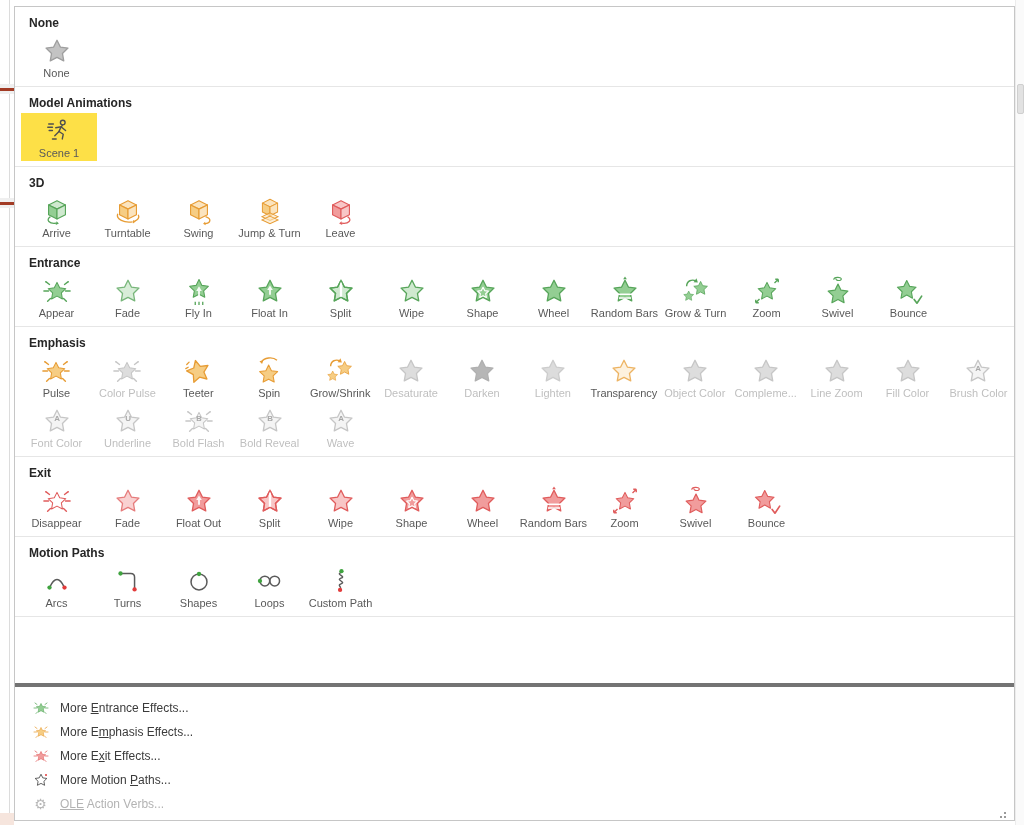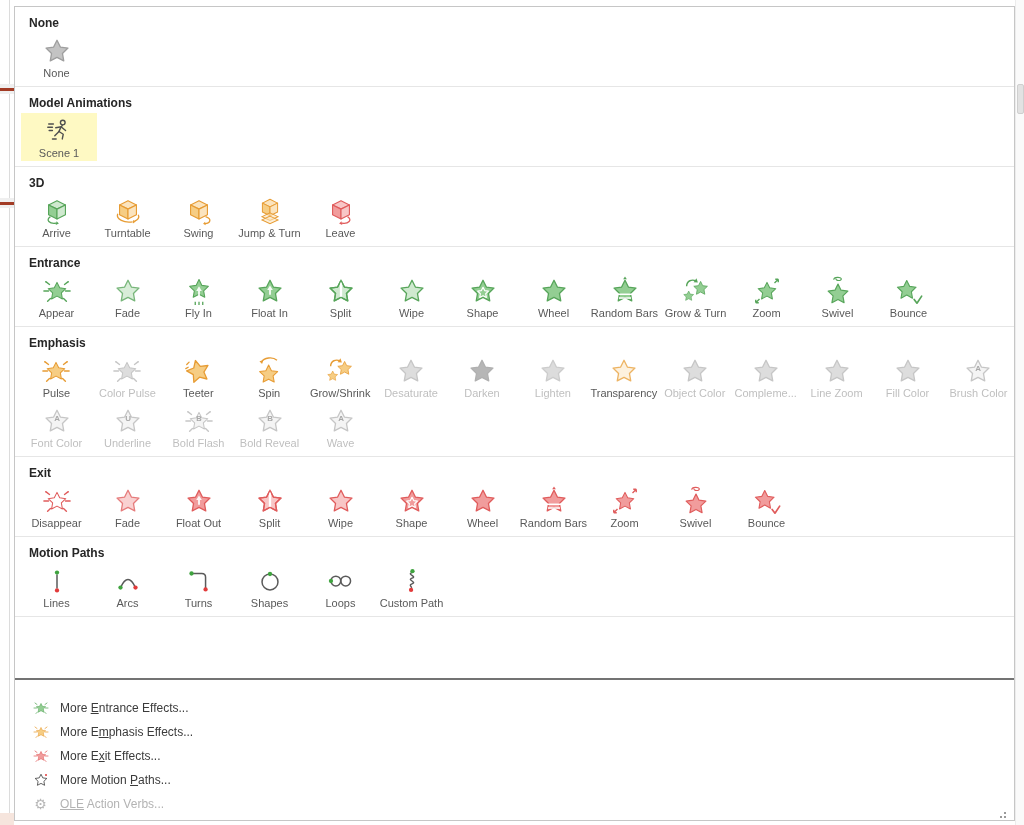--- a/index.html
+++ b/index.html
@@ -23,23 +23,23 @@
   }
   .section{border-bottom:1px solid #e6e6e6;padding:7px 0 5px}
   .section-title{font-size:12px;font-weight:bold;color:#262626;margin:2px 0 3px 14px}
   .row{display:flex;padding-left:6px;align-items:flex-start}
   .row + .row{margin-top:2px}
   .tile{width:71px;display:flex;flex-direction:column;align-items:center;cursor:pointer;padding:1px 0;border-radius:0}
   .tile .ic{height:33px;display:flex;align-items:center;justify-content:center}
   .tile .lb{font-size:11px;color:#595959;white-space:nowrap;line-height:13px}
   .tile.disabled{cursor:default}
   .tile.disabled .lb{color:#bfbfbf}
-  .tile.selected{background:#fef9c3;width:76px}
+  .tile.selected{background:#fde047;width:76px}
   .spacer{flex:1}
-  .footer{border-top:2px solid #737373;padding:16px 0 4px}
+  .footer{border-top:4px solid #737373;padding:9px 0 4px}
   .flink{display:flex;align-items:center;height:24px;padding-left:17px;font-size:12px;color:#3b3b3b;cursor:pointer}
   .flink .fic{width:17px;height:17px;margin-right:11px;display:flex;align-items:center;justify-content:center}
   .flink.disabled{color:#b3b3b3;cursor:default}
   .accel{text-decoration:underline}
   .gear-glyph{font-size:14px;color:#b8b8b8;line-height:1}
   
   .grip{position:absolute;left:981px;top:805px;width:10px;height:9px}
   .grip i{position:absolute;width:2px;height:2px;background:#9a9a9a}
 </style>
 </head>
@@ -673,30 +673,20 @@
             <span class="lb">Bounce</span>
           </div>
         </div>
       </div>
       <div class="section">
         <div class="section-title">Motion Paths</div>
         <div class="row">
           <div class="tile">
             <span class="ic">
               <svg width="30" height="30" viewBox="0 0 32 32" aria-hidden="true">
-                <line x1="16" y1="9" x2="16" y2="24" stroke="#5a5a5a" stroke-width="1.6"></line>
-                <circle cx="16" cy="7" r="2.3" fill="#3fa33f"></circle>
-                <circle cx="16" cy="26" r="2.3" fill="#e23b3b"></circle>
-              </svg>
-            </span>
-            <span class="lb">Lines</span>
-          </div>
-          <div class="tile">
-            <span class="ic">
-              <svg width="30" height="30" viewBox="0 0 32 32" aria-hidden="true">
                 <path d="M8 23 Q16 6 24 23" fill="none" stroke="#5a5a5a" stroke-width="1.6"></path>
                 <circle cx="8" cy="23" r="2.3" fill="#3fa33f"></circle>
                 <circle cx="24" cy="23" r="2.3" fill="#e23b3b"></circle>
               </svg>
             </span>
             <span class="lb">Arcs</span>
           </div>
           <div class="tile">
             <span class="ic">
               <svg width="30" height="30" viewBox="0 0 32 32" aria-hidden="true">

